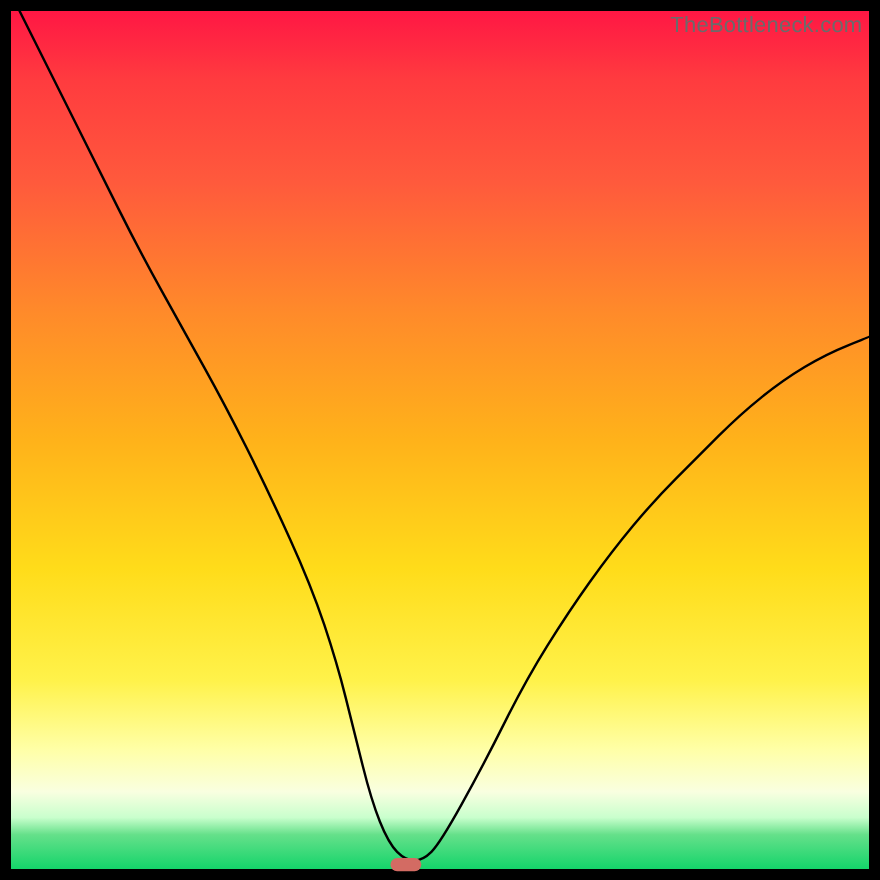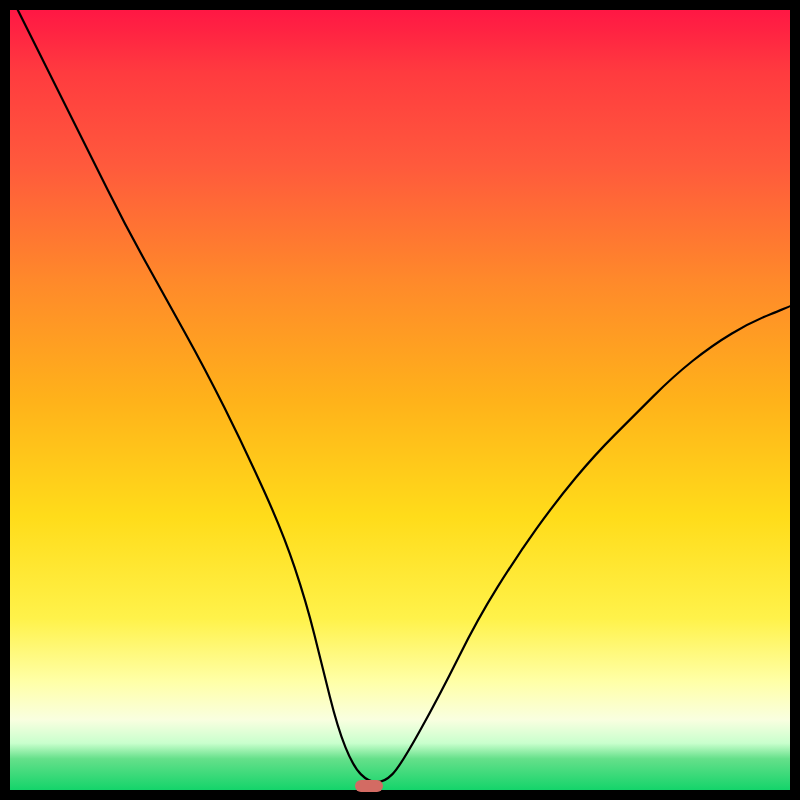--- a/index.html
+++ b/index.html
@@ -65,20 +65,21 @@
     background: #d36b63;
     transform: translate(-50%, -50%);
   }
 </style>
 </head>
 <body>
 
 <div class="frame">
   <div class="plot-area">
 
+    <div class="watermark">TheBottleneck.com</div>
 
     <svg class="curve" viewBox="0 0 780 780" preserveAspectRatio="none">
       <path d="M 7.8 0.0 Q 39.0 62.4 58.5 101.4 Q 78.0 140.4 97.5 179.4 Q 117.0 218.4 136.5 253.5 Q 156.0 288.6 175.5 323.7 Q 195.0 358.8 214.5 397.8 Q 234.0 436.8 253.5 479.7 Q 273.0 522.6 284.7 557.7 Q 296.4 592.8 304.2 624.0 Q 312.0 655.2 319.8 686.4 Q 327.6 717.6 335.4 737.1 Q 343.2 756.6 351.0 764.4 Q 358.8 772.2 366.6 772.2 Q 374.4 772.2 382.2 764.4 Q 390.0 756.6 409.5 721.5 Q 429.0 686.4 448.5 647.4 Q 468.0 608.4 487.5 577.2 Q 507.0 546.0 526.5 518.7 Q 546.0 491.4 565.5 468.0 Q 585.0 444.6 604.5 425.1 Q 624.0 405.6 643.5 386.1 Q 663.0 366.6 682.5 351.0 Q 702.0 335.4 721.5 323.7 Q 741.0 312.0 760.5 304.2 T 780.0 296.4" fill="none" stroke="#000000" stroke-width="2.2" stroke-linecap="round" stroke-linejoin="round"></path>
     </svg>
 
     <div class="marker" style="left: 358.8px; top: 776.1px; background: rgb(211, 107, 99);"></div>
 
   </div>
 </div>
 

